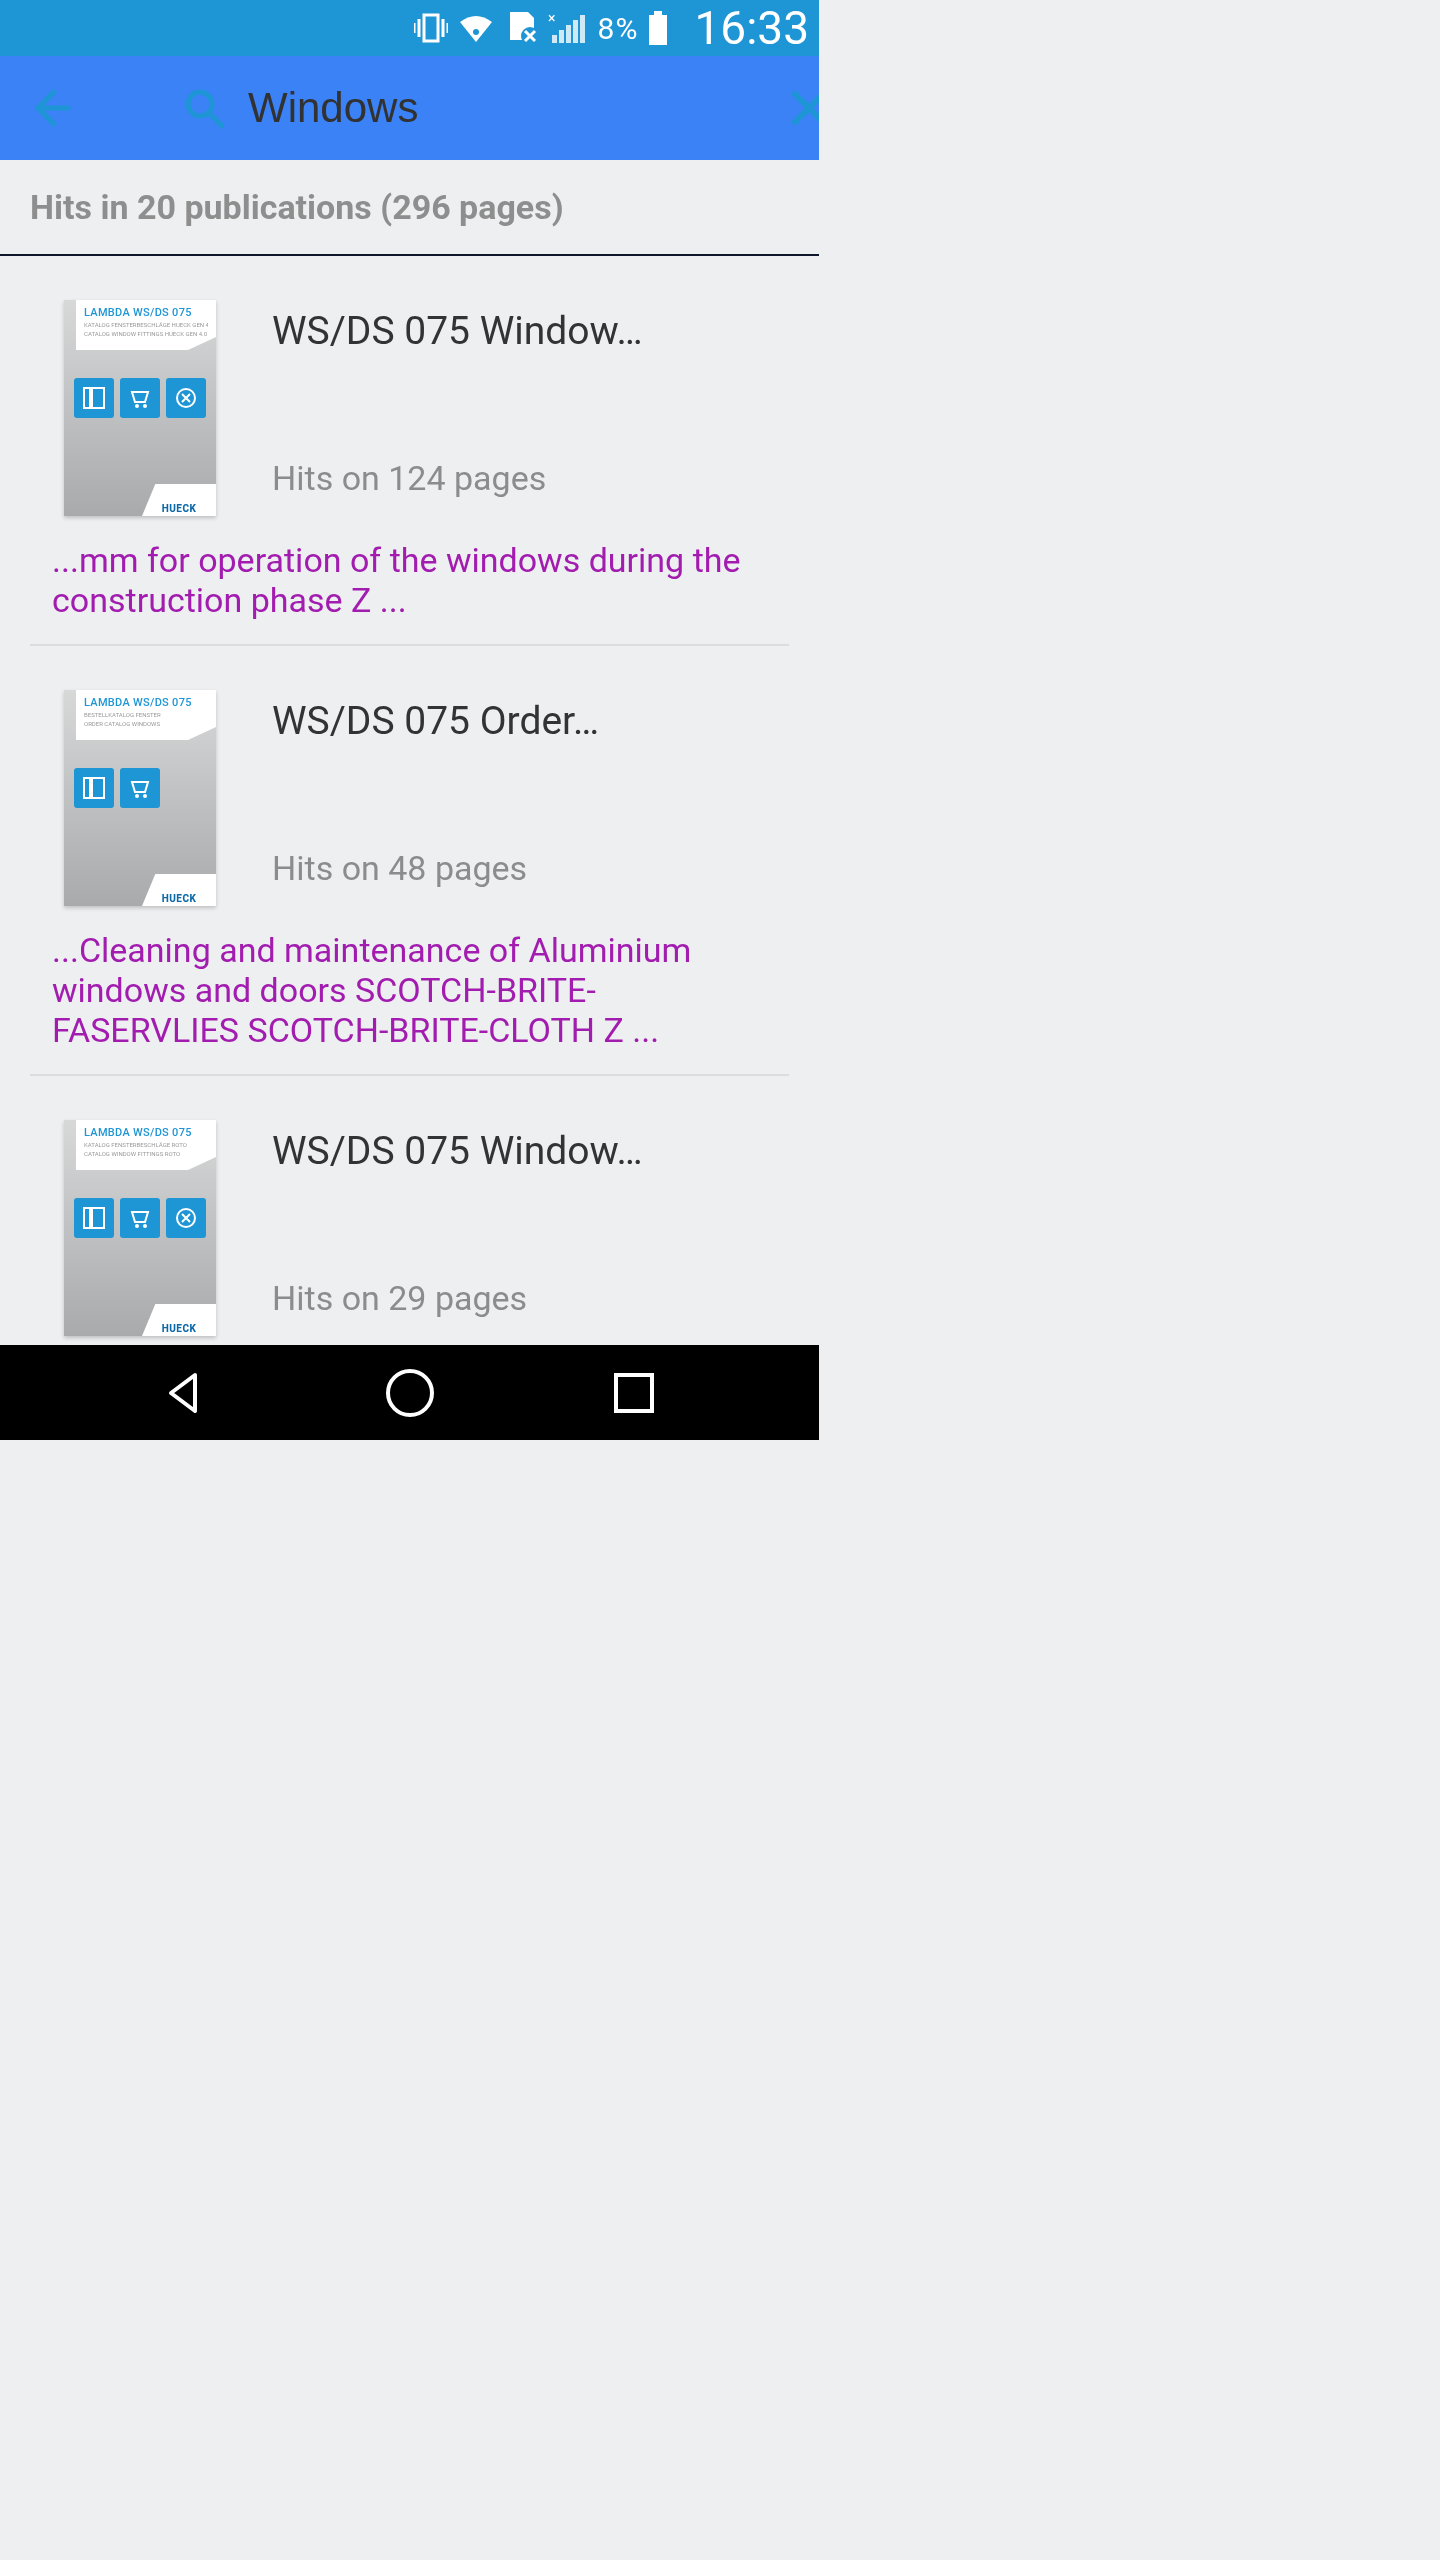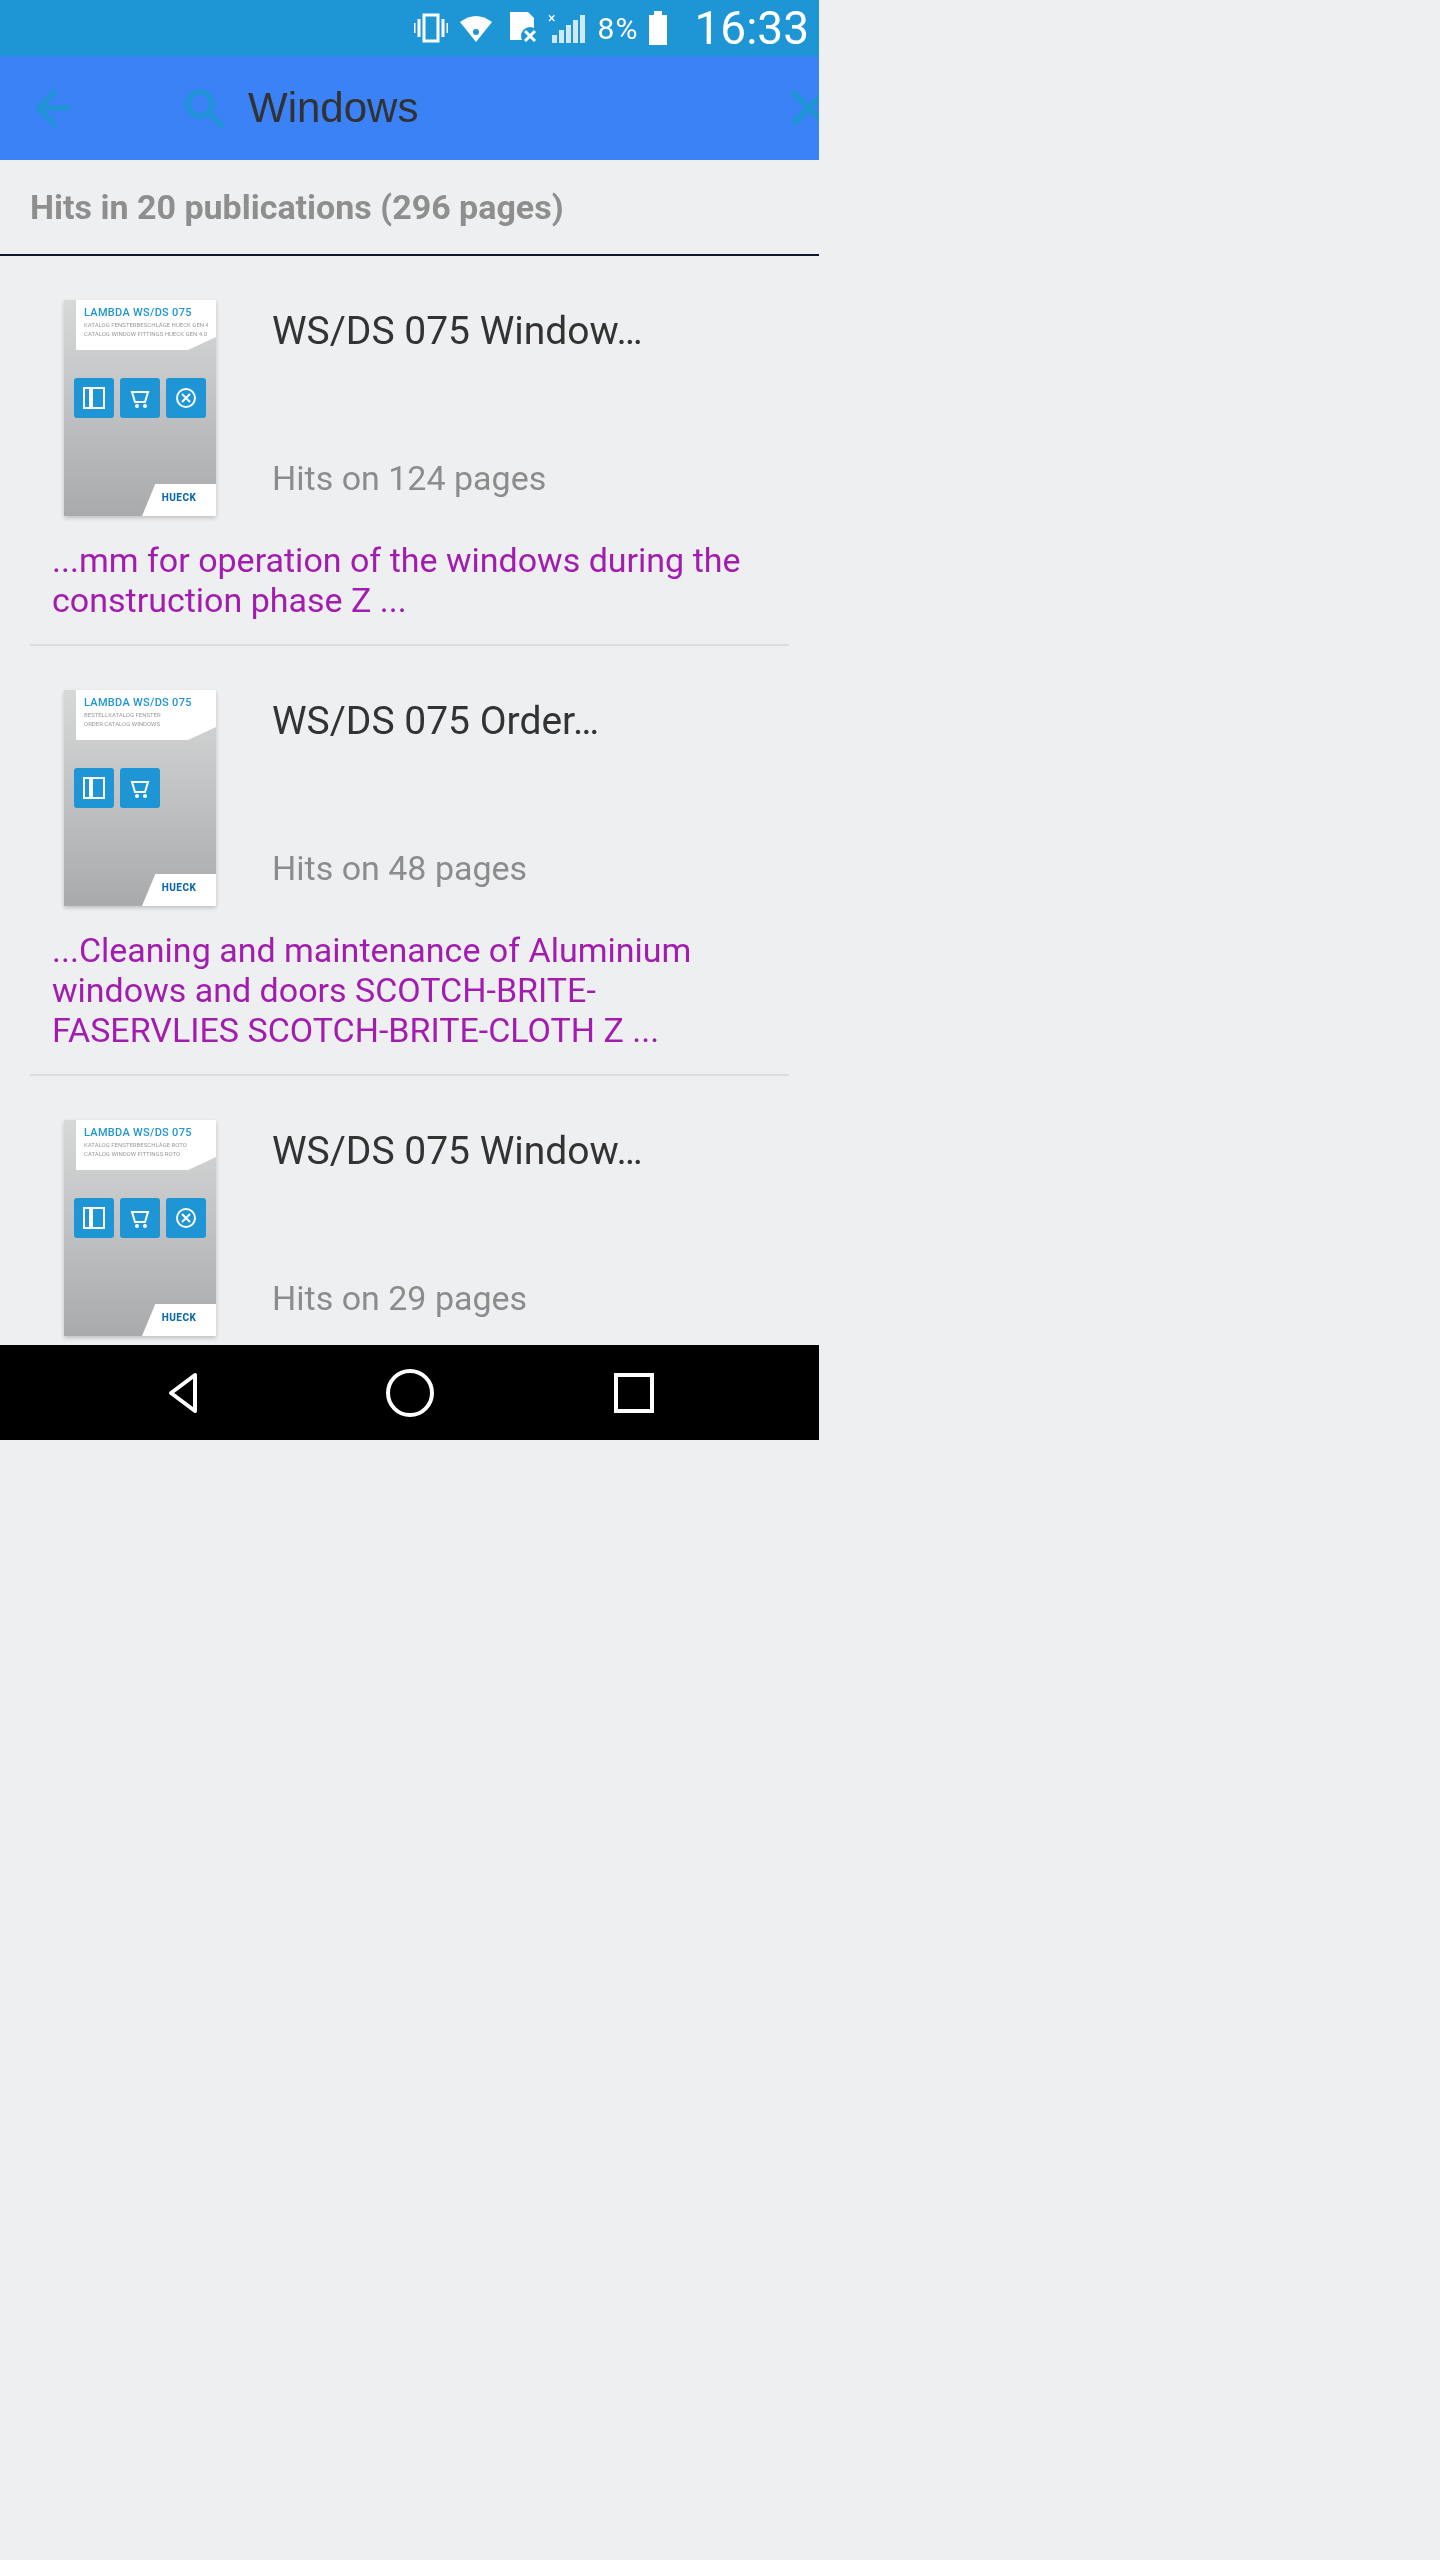--- a/index.html
+++ b/index.html
@@ -111,21 +111,21 @@
   }
   .thumb-head .t-title { font-size:11px; color:#1e95d4; font-weight:500; letter-spacing:.3px; white-space:nowrap; }
   .thumb-head .t-sub { font-size:6px; color:#9a9a9a; line-height:7px; margin-top:2px; white-space:nowrap; overflow:hidden; }
   .thumb-foot {
     position:absolute;
     bottom:0; right:0;
     width:74px; height:32px;
     background:#fff;
     clip-path:polygon(18% 0,100% 0,100% 100%,0 100%);
     display:flex; align-items:flex-end; justify-content:center;
-    padding-bottom:13px;
+    padding-bottom:2px;
   }
   .thumb-foot span { font-size:10px; font-weight:800; color:#0d6aa8; letter-spacing:.5px; }
   .thumb-icons {
     position:absolute;
     top:78px; left:10px;
     display:flex; gap:6px;
   }
   .tico {
     width:40px; height:40px;
     background:#1e95d4;

